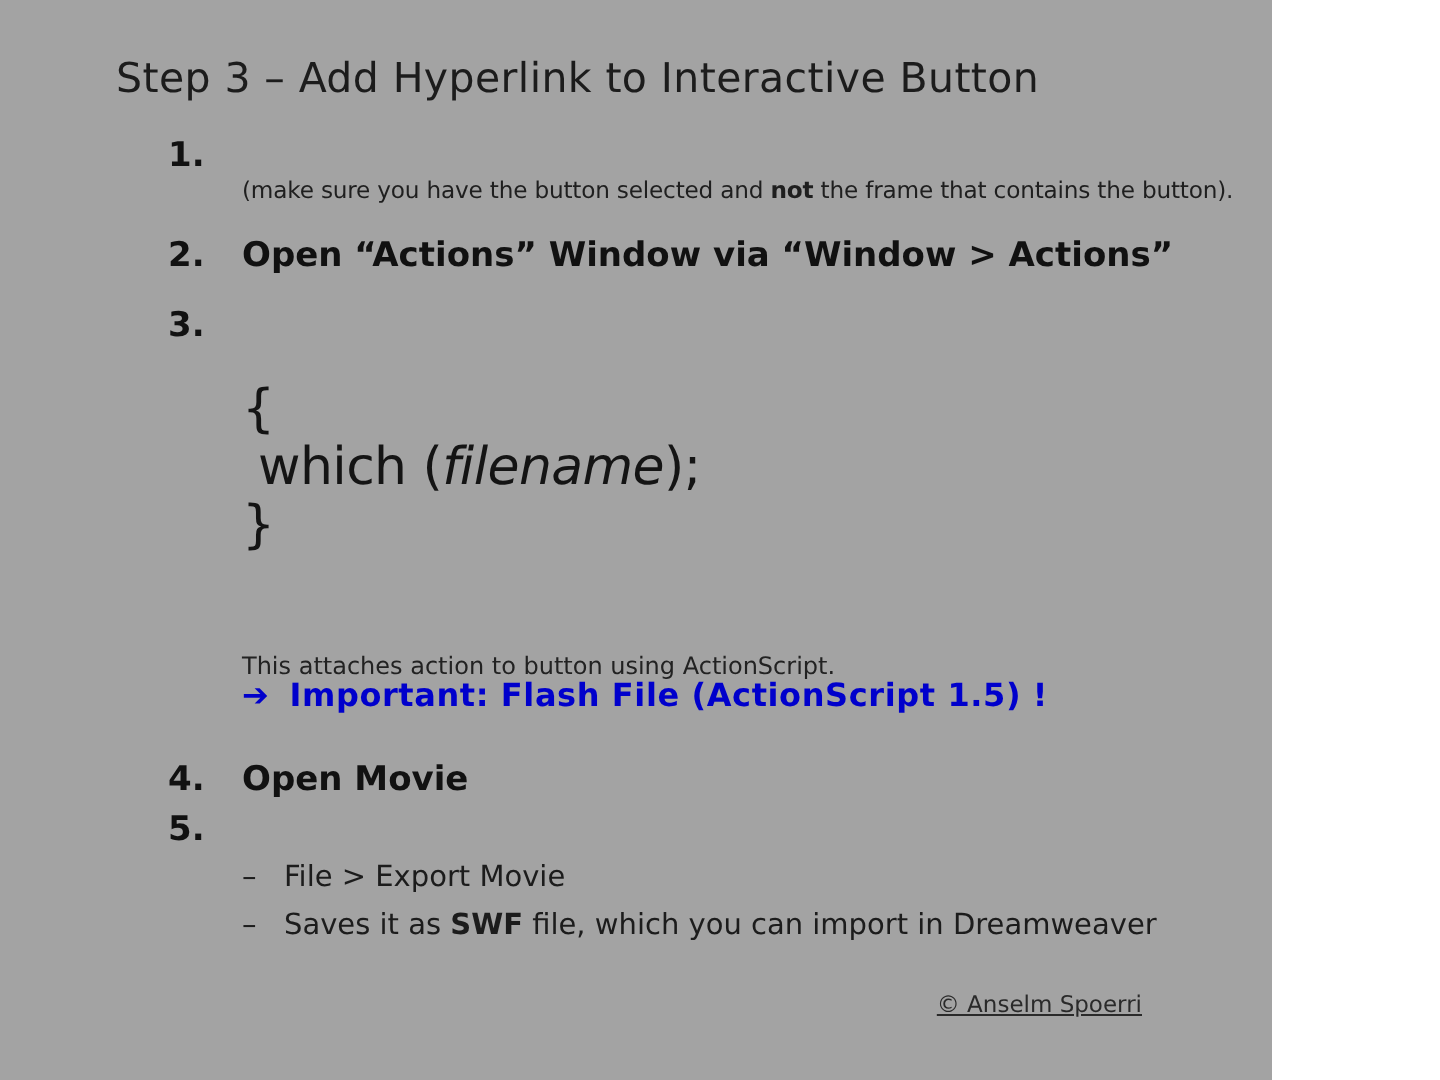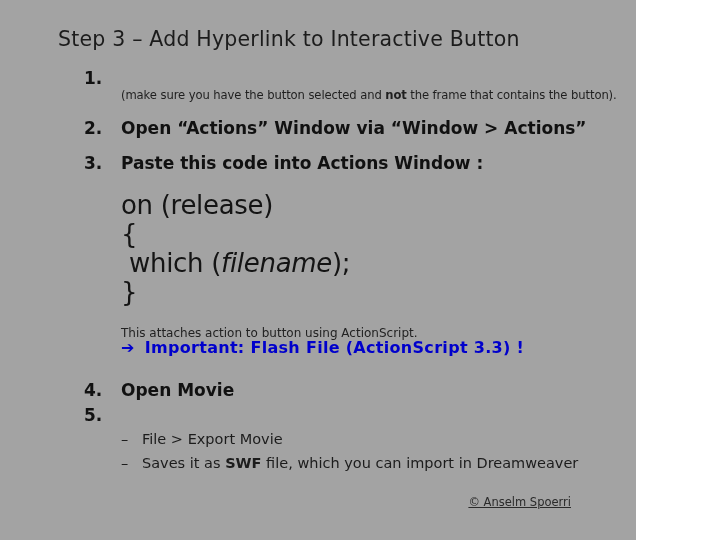--- a/index.html
+++ b/index.html
@@ -89,34 +89,32 @@
   </div>
   <div class="abs note"><span>(make sure you have the button selected and </span><b>not</b><span> the frame that contains the button).</span></div>
 
   <div class="abs step step-row" style="top:118px;">
     <span class="num">2.</span>
     <span class="lbl">Open “Actions” Window via “Window &gt; Actions”</span>
   </div>
 
   <div class="abs step step-row" style="top:153px;">
     <span class="num">3.</span>
-    <span class="lbl">Paste this code into Actions Window :</span>
   </div>
 
   <div class="abs code">
-    <div>on (release)</div>
     <div>{</div>
     <div class="indent"><span>which (</span><i>filename</i><span>);</span></div>
     <div>}</div>
   </div>
 
   <div class="abs caption">This attaches action to button using ActionScript.</div>
 
   <div class="abs important" style="color: rgb(0, 0, 204);">
-    <span class="arrow" style="color: rgb(0, 0, 204);">➔</span><span>Important: Flash File (ActionScript 3.3) !</span>
+    <span class="arrow" style="color: rgb(0, 0, 204);">➔</span><span>Important: Flash File (ActionScript 1.5) !</span>
   </div>
 
   <div class="abs step step-row" style="top:380px;">
     <span class="num">4.</span>
     <span class="lbl">Open Movie</span>
   </div>
 
   <div class="abs step step-row" style="top:405px;">
     <span class="num">5.</span>
   </div>

